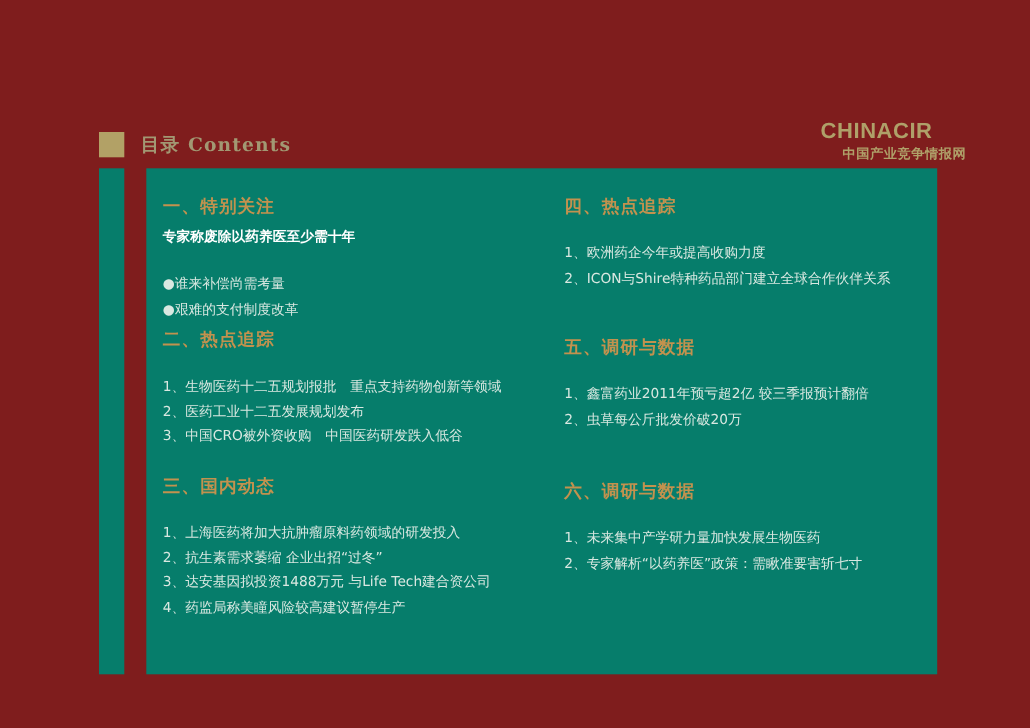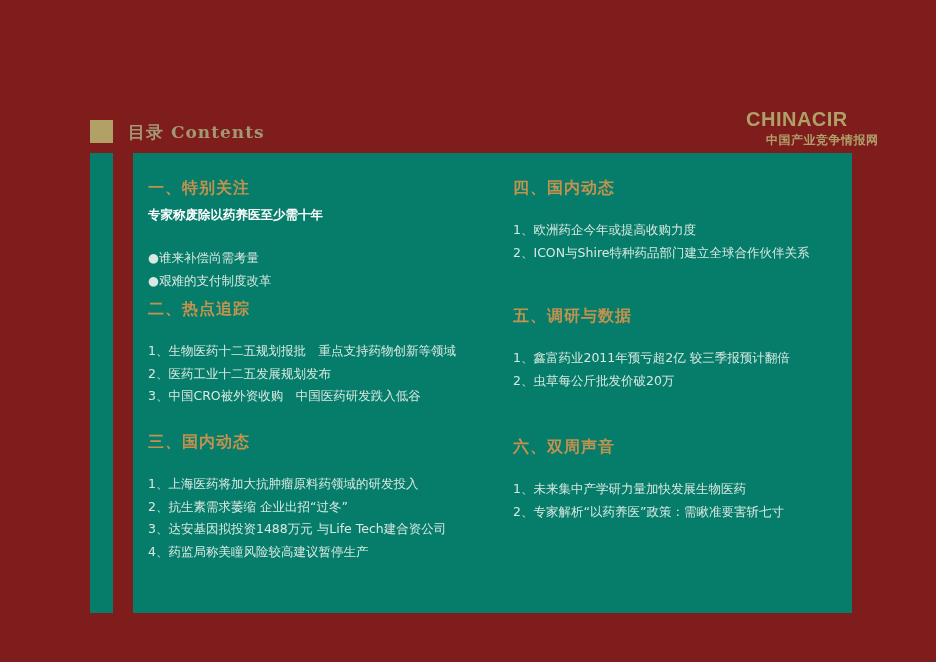--- a/index.html
+++ b/index.html
@@ -141,37 +141,37 @@
       <div class="sec-heading">三、国内动态</div>
       <div class="sec-items">
         <div class="sec-item">1、上海医药将加大抗肿瘤原料药领域的研发投入</div>
         <div class="sec-item">2、抗生素需求萎缩 企业出招“过冬”</div>
         <div class="sec-item">3、达安基因拟投资1488万元 与Life Tech建合资公司</div>
         <div class="sec-item">4、药监局称美瞳风险较高建议暂停生产</div>
       </div>
     </div>
 
     <div class="section" style="left:380px; top:25px;">
-      <div class="sec-heading">四、国内动态</div>
+      <div class="sec-heading">四、热点追踪</div>
       <div class="sec-items">
         <div class="sec-item">1、欧洲药企今年或提高收购力度</div>
         <div class="sec-item">2、ICON与Shire特种药品部门建立全球合作伙伴关系</div>
       </div>
     </div>
 
     <div class="section" style="left:380px; top:153px;">
       <div class="sec-heading">五、调研与数据</div>
       <div class="sec-items">
         <div class="sec-item">1、鑫富药业2011年预亏超2亿 较三季报预计翻倍</div>
         <div class="sec-item">2、虫草每公斤批发价破20万</div>
       </div>
     </div>
 
     <div class="section" style="left:380px; top:284px;">
-      <div class="sec-heading">六、双周声音</div>
+      <div class="sec-heading">六、调研与数据</div>
       <div class="sec-items">
         <div class="sec-item">1、未来集中产学研力量加快发展生物医药</div>
         <div class="sec-item">2、专家解析“以药养医”政策：需瞅准要害斩七寸</div>
       </div>
     </div>
 
   </div>
 </div>
 
 </body></html>

